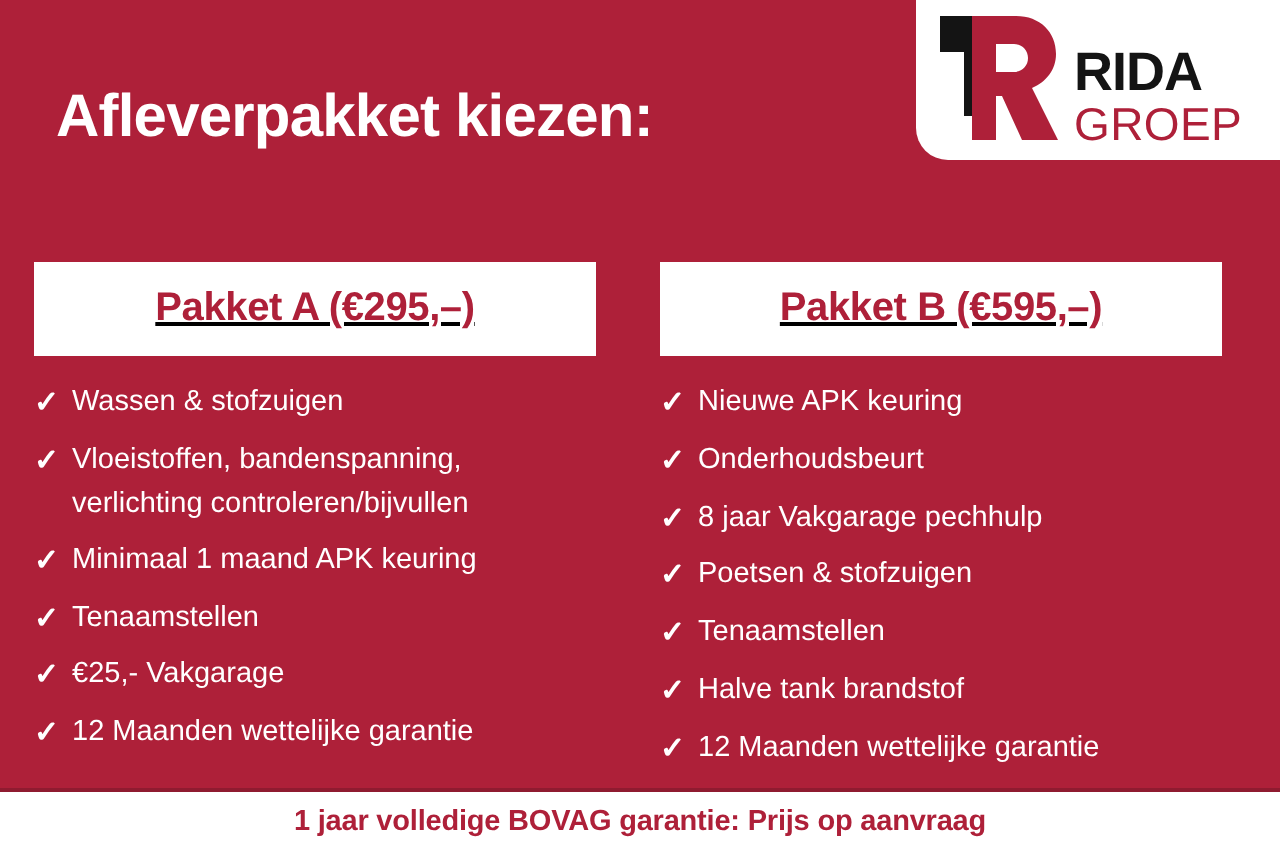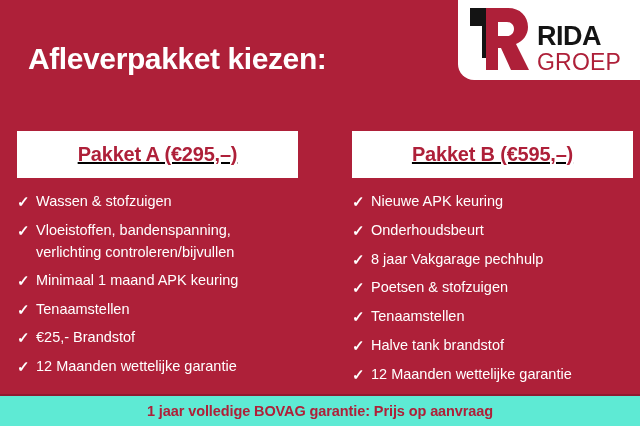--- a/index.html
+++ b/index.html
@@ -89,21 +89,21 @@
     position: absolute;
     left: 0;
     top: 131px;
     width: 640px;
   }
   .col {
     position: absolute;
     top: 0;
   }
   .col-a { left: 17px; width: 281px; }
-  .col-b { left: 352px; width: 281px; }
+  .col-b { left: 330px; width: 281px; }
 
   .pkg-header {
     background: #ffffff;
     height: 47px;
     display: flex;
     align-items: center;
     justify-content: center;
     box-sizing: border-box;
     text-decoration: underline;
   }
@@ -148,21 +148,21 @@
     width: 640px;
     height: 2px;
     background: #8f1b30;
   }
   .footer {
     position: absolute;
     left: 0;
     bottom: 0;
     width: 640px;
     height: 30px;
-    background: #5eead4;
+    background: #ffffff;
     display: flex;
     align-items: center;
     justify-content: center;
   }
   .footer-text {
     font-size: 14.5px;
     font-weight: 700;
     color: #ae2039;
     letter-spacing: -0.1px;
     white-space: nowrap;
@@ -210,21 +210,21 @@
         <li class="feature-item">
           <span class="check-icon">✓</span>
           <span class="feature-text">Minimaal 1 maand APK keuring</span>
         </li>
         <li class="feature-item">
           <span class="check-icon">✓</span>
           <span class="feature-text">Tenaamstellen</span>
         </li>
         <li class="feature-item">
           <span class="check-icon">✓</span>
-          <span class="feature-text">€25,- Brandstof</span>
+          <span class="feature-text">€25,- Vakgarage</span>
         </li>
         <li class="feature-item">
           <span class="check-icon">✓</span>
           <span class="feature-text">12 Maanden wettelijke garantie</span>
         </li>
       </ul>
     </div>
 
     <div class="col col-b">
       <div class="pkg-header">

